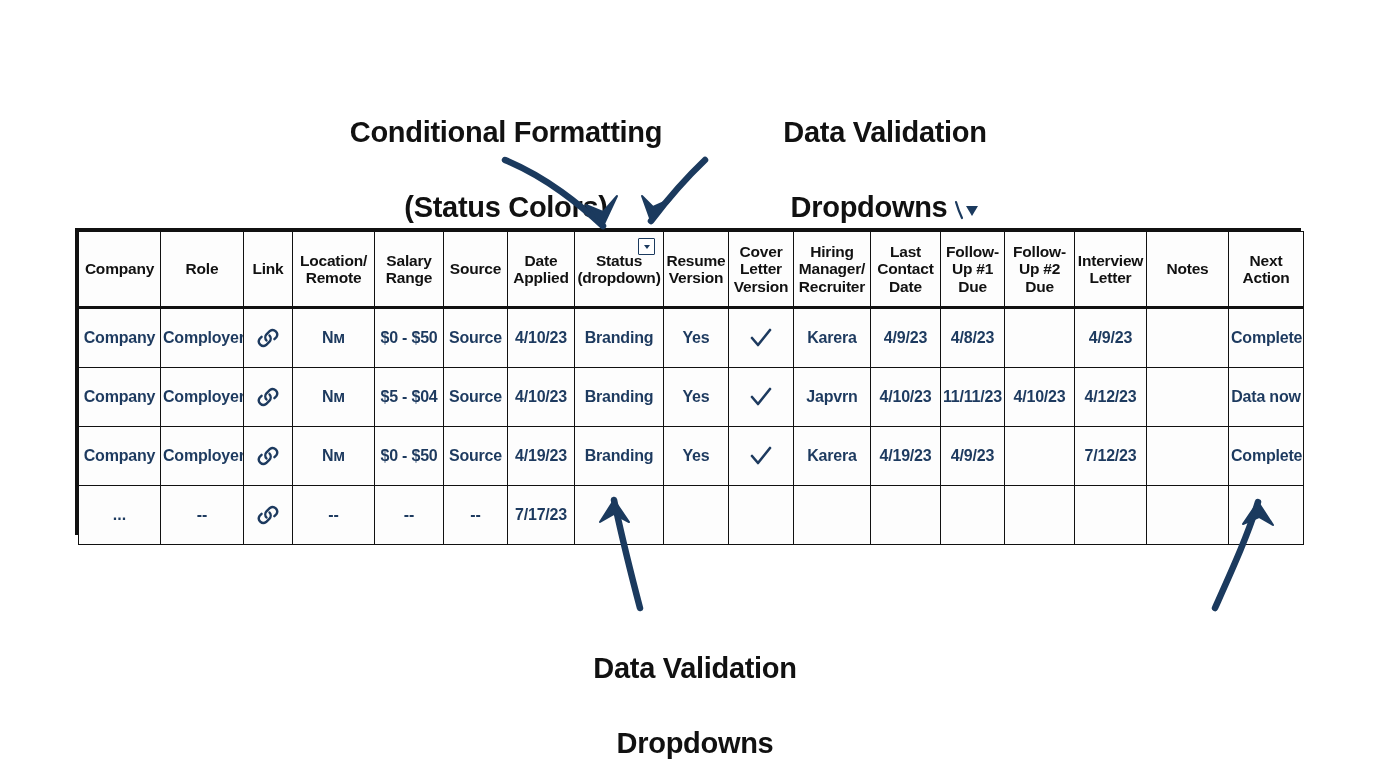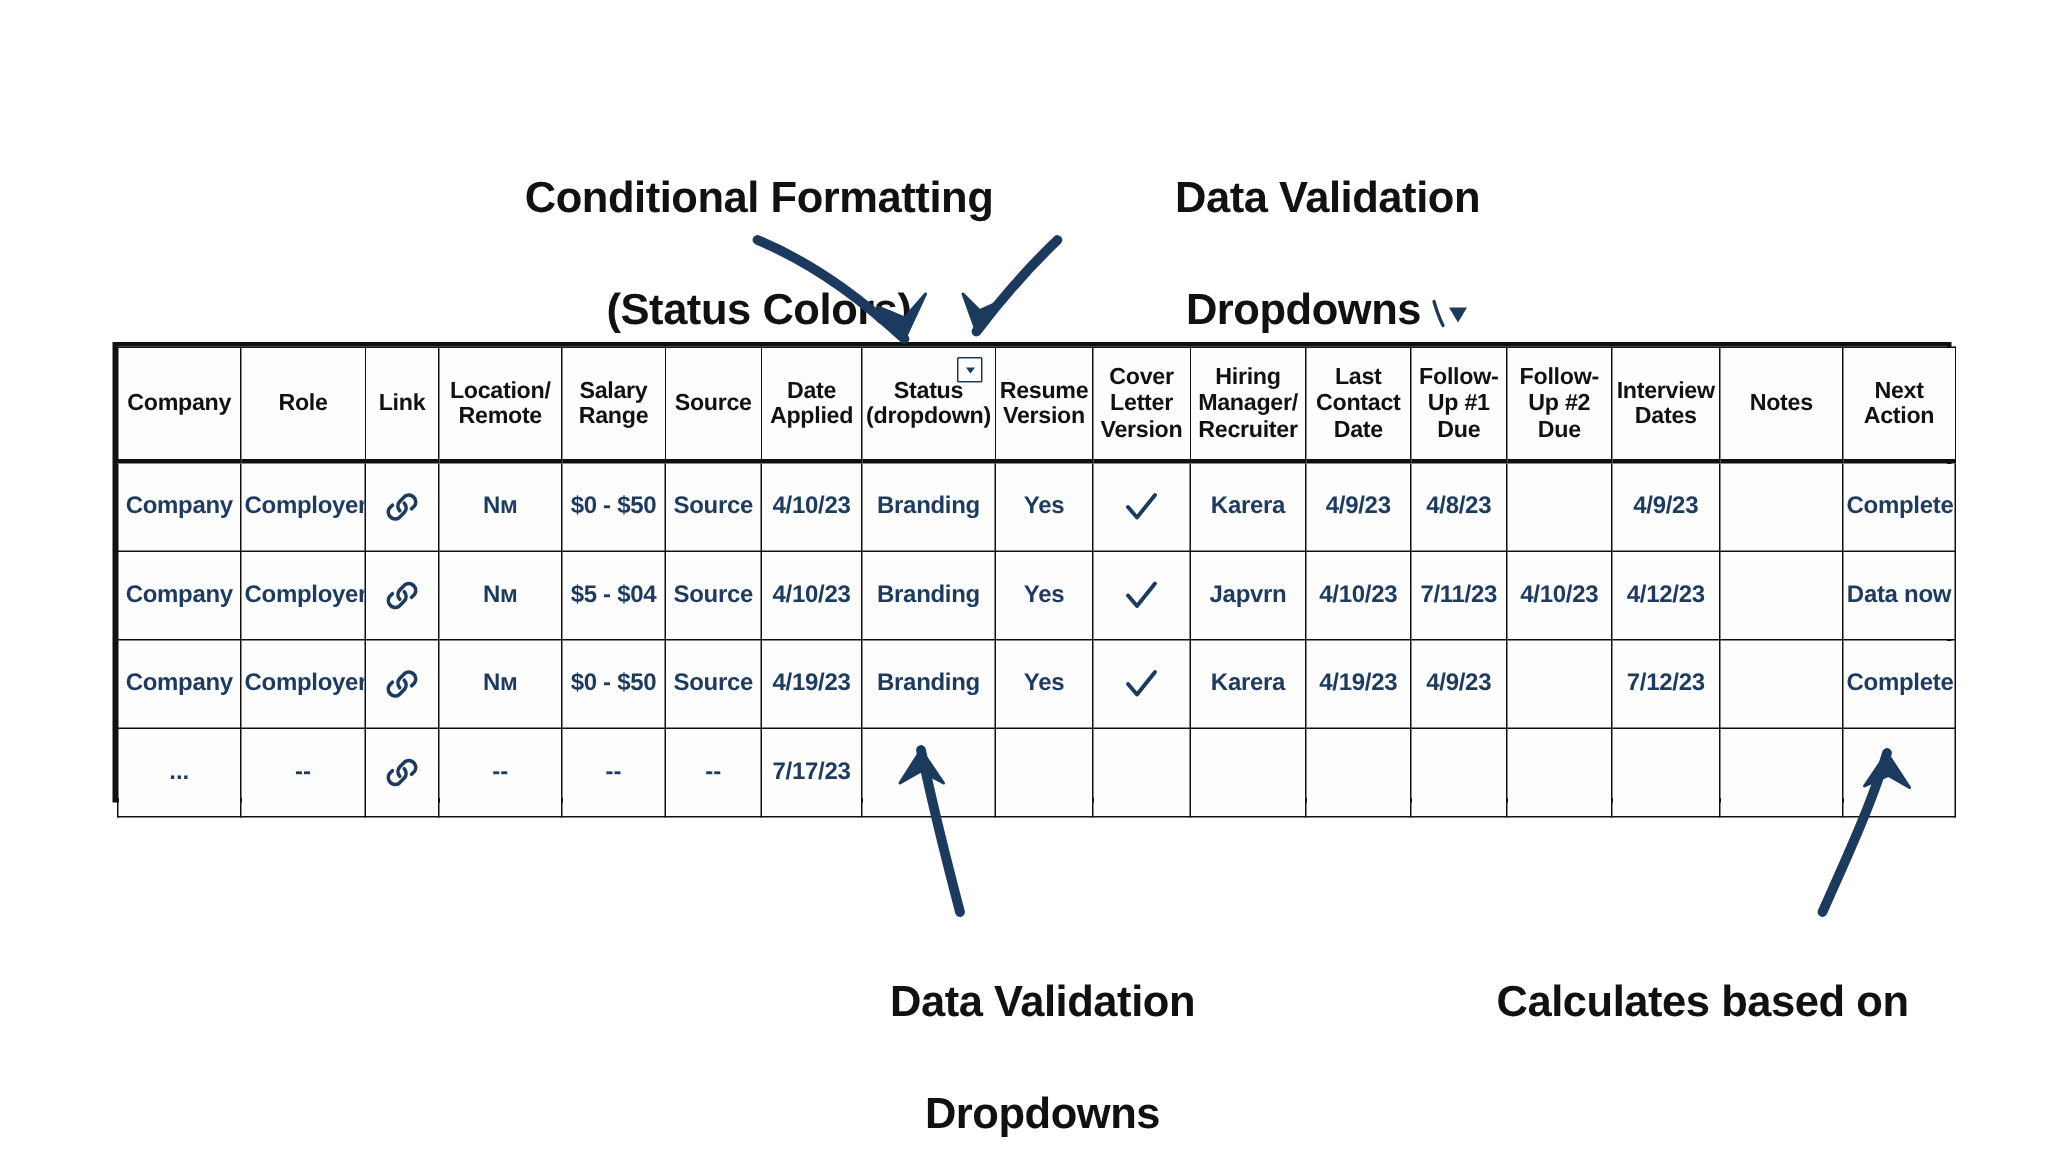--- a/index.html
+++ b/index.html
@@ -124,21 +124,20 @@
             <path d="M13 7 L25 7 L19 17 Z" fill="#1b3a5e"></path>
           </svg></span></span>
   </div>
 
   <div class="annot annot-dv-bottom">
     <span class="ln">Data Validation</span>
     <span class="ln">Dropdowns</span>
   </div>
 
   <div class="annot annot-nar">
-    <span class="ln">Calculates based on</span>
     
   </div>
 
   <div id="sheet">
     <table class="grid">
       <colgroup>
         <col style="width:82px">
           <col style="width:83px">
           <col style="width:49px">
         <col style="width:82px">
@@ -181,21 +180,21 @@
             <th><span>Last
 Contact
 Date</span></th>
             <th><span>Follow-
 Up #1
 Due</span></th>
             <th><span>Follow-
 Up #2
 Due</span></th>
             <th><span>Interview
-Dates</span></th>
+Letter</span></th>
             <th><span>Notes</span></th>
             <th><span>Next
 Action</span></th>
           </tr>
       </thead>
       <tbody id="table-body">
           <tr>
             <td><span>Company</span></td>
             <td><span>Comployer</span></td>
             <td>
@@ -250,21 +249,21 @@
             <td><span>Yes</span></td>
             <td>
               <span class="chk">
                 <svg width="24" height="22" viewBox="0 0 24 22">
                   <path d="M3 11 L9 18 L21 3" fill="none" stroke="#1d3a5f" stroke-width="2.6" stroke-linecap="round" stroke-linejoin="round"></path>
                 </svg>
               </span>
             </td>
             <td><span>Japvrn</span></td>
             <td><span>4/10/23</span></td>
-            <td><span>7/11/23</span></td>
+            <td><span>11/11/23</span></td>
             <td><span>4/10/23</span></td>
             <td><span>4/12/23</span></td>
             <td><span></span></td>
             <td><span>Data now</span></td>
           </tr>
           <tr>
             <td><span>Company</span></td>
             <td><span>Comployer</span></td>
             <td>
               <span class="linkicon">

